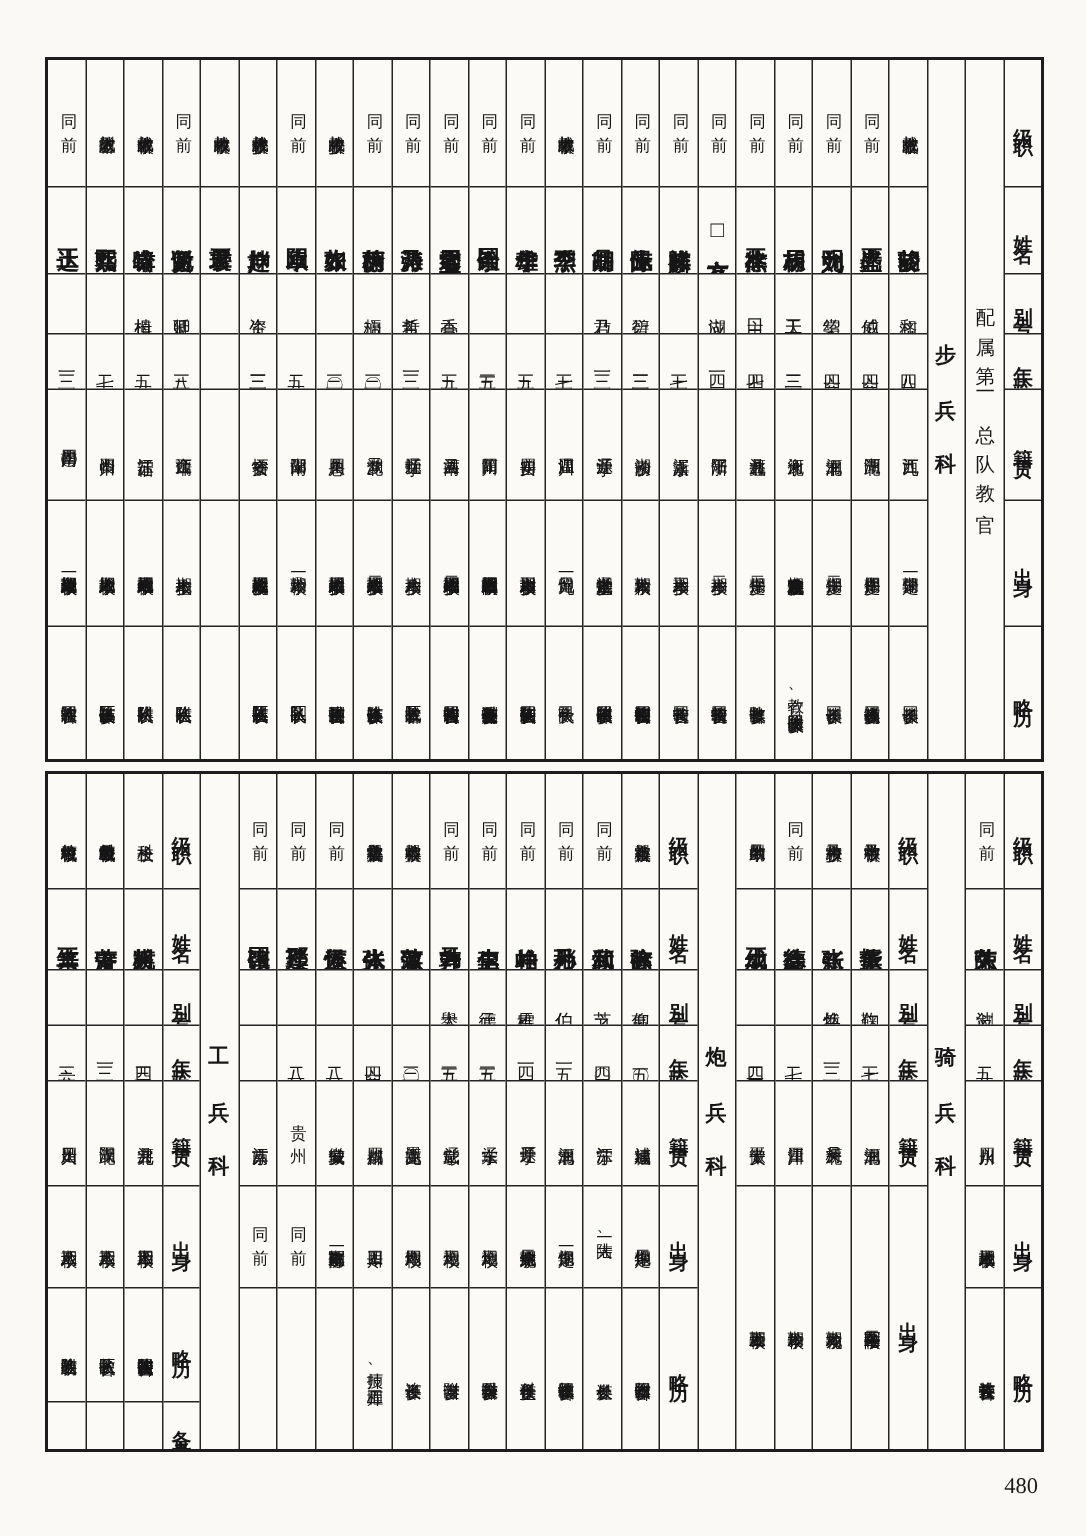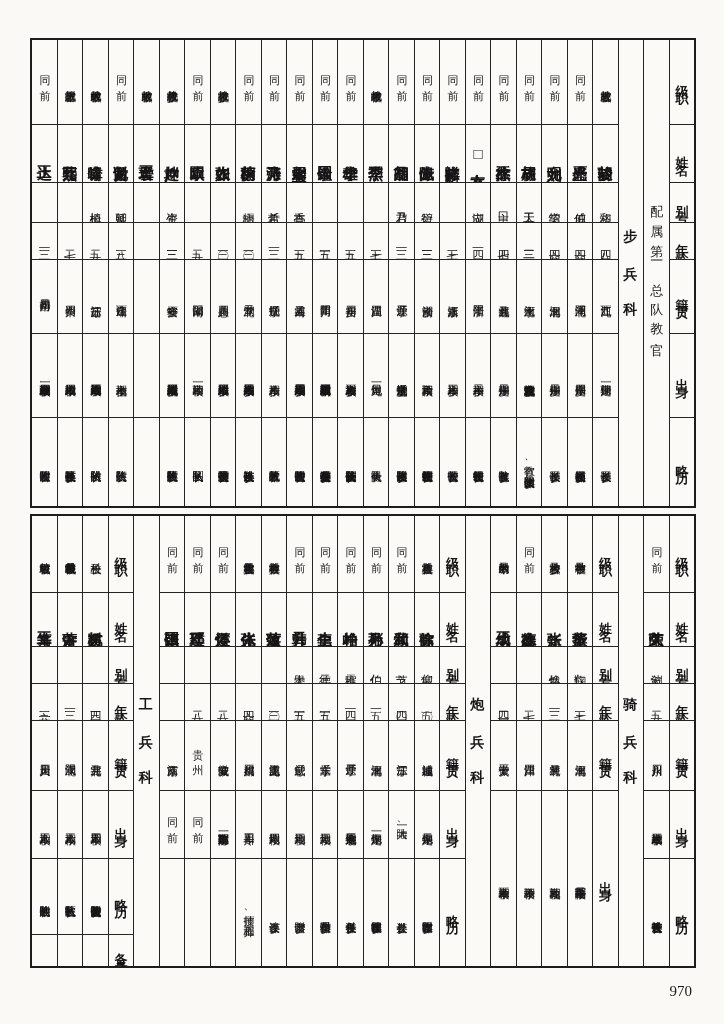--- a/index.html
+++ b/index.html
@@ -488,14 +488,14 @@
         <div class="cell" style="height: 76px; flex: 0 0 76px; font-size: 11px;">中校筑城教官</div>
         <div class="cell name" style="height: 54px; flex: 0 0 54px; font-size: 15px;">王笃亲</div>
         <div class="cell" style="height: 37px; flex: 0 0 37px; font-size: 12px;"></div>
         <div class="cell" style="height: 37px; flex: 0 0 37px; font-size: 12px;">三六</div>
         <div class="cell" style="height: 70px; flex: 0 0 70px; font-size: 11px;">四川大足</div>
         <div class="cell" style="height: 68px; flex: 0 0 68px; font-size: 11px;">本校八期工</div>
         <div class="cell" style="height: 76px; flex: 0 0 76px; font-size: 11px;">连附助教队长</div>
         <div class="cell" style="height: 32px; flex: 0 0 32px; font-size: 11px;"></div>
       </div>
     </div>
-  <div class="page-number">970</div>
+  <div class="page-number">480</div>
 </div>
 
 </body></html>

